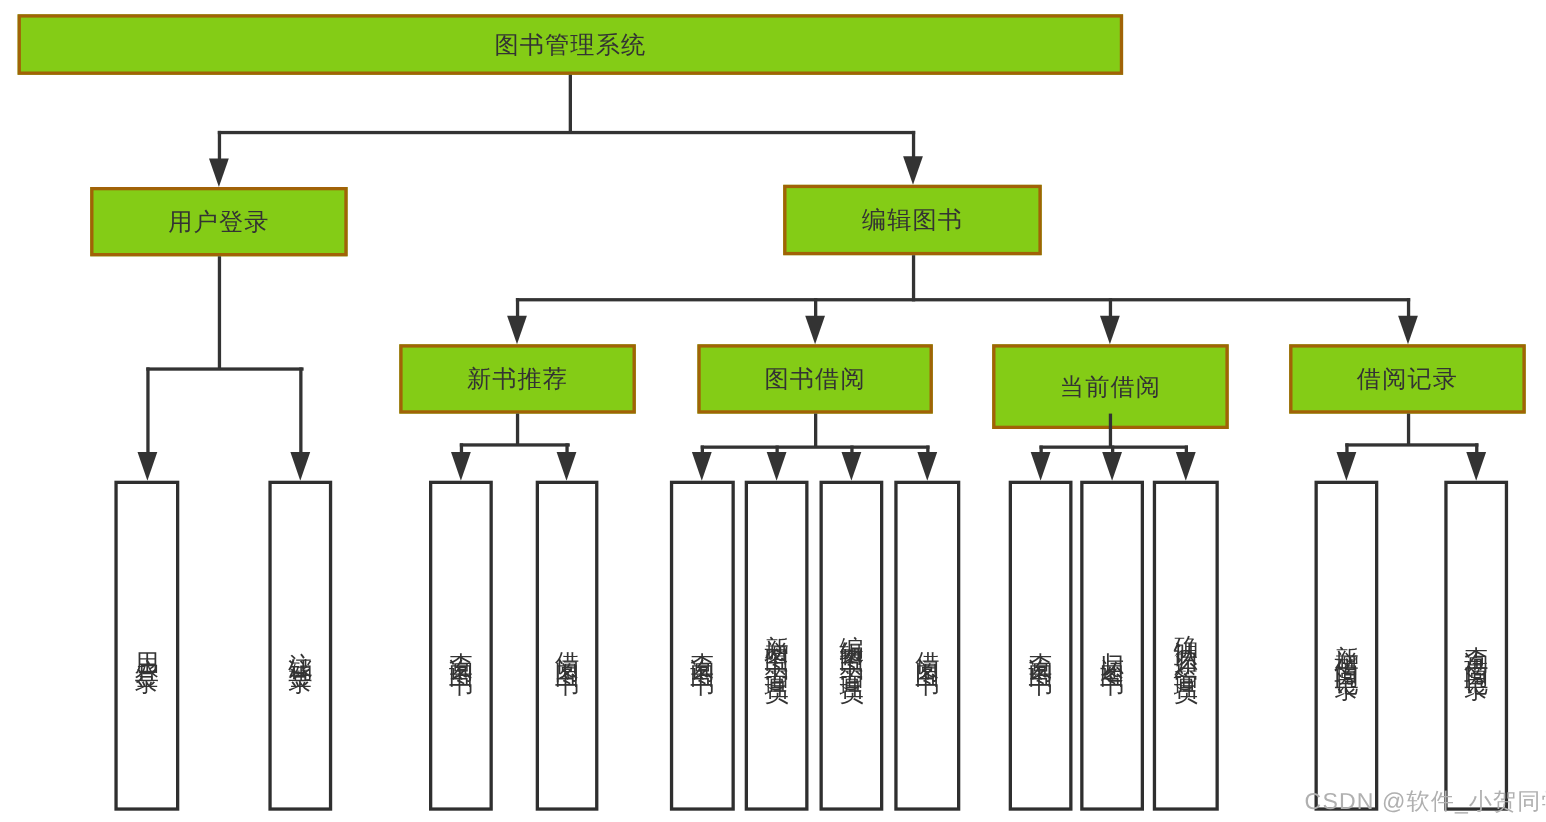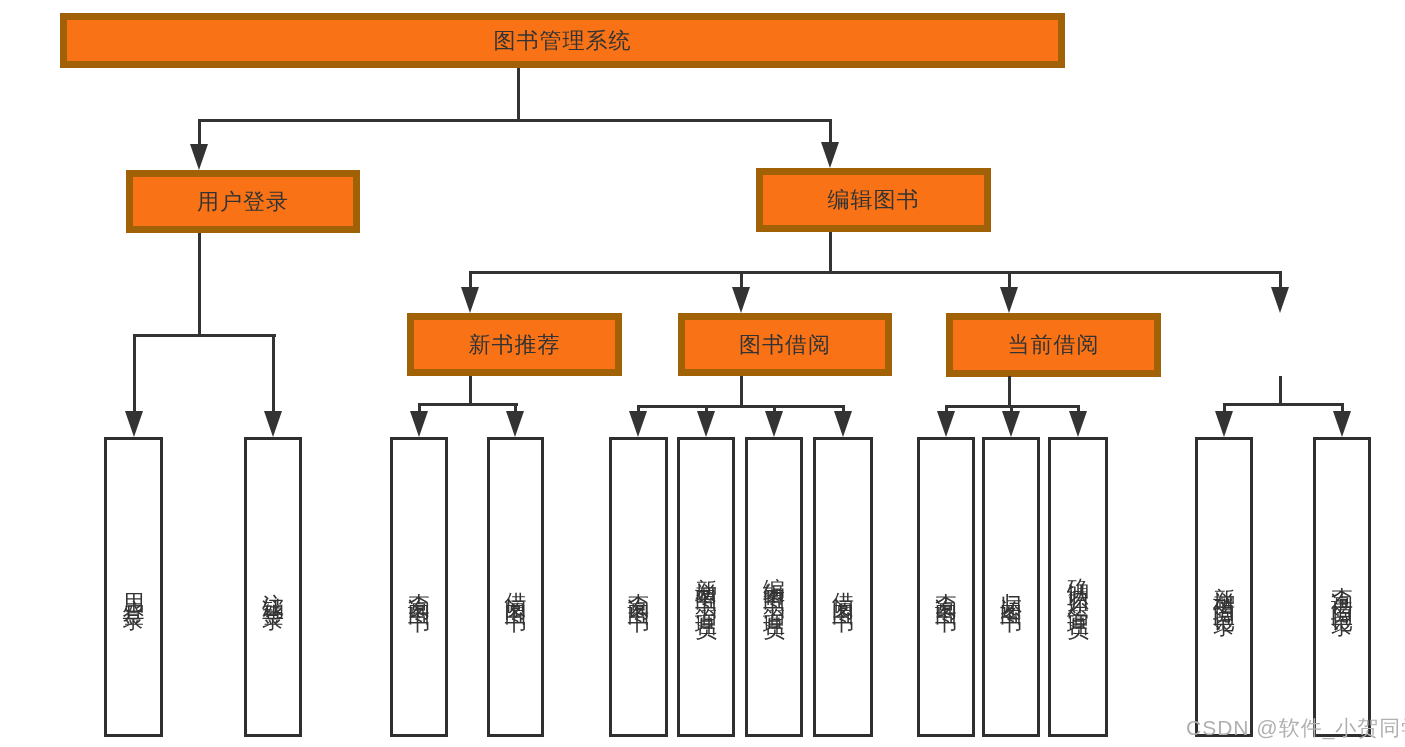--- a/index.html
+++ b/index.html
@@ -1,23 +1,23 @@
 <!DOCTYPE html>
 <html><head>
 <meta charset="utf-8">
 <style>
   html,body{margin:0;padding:0;background:#ffffff;}
   .canvas{
     position:relative;width:1405px;height:747px;background:#ffffff;overflow:hidden;
     font-family:"Liberation Sans","DejaVu Sans",sans-serif;color:#333333;
   }
   .box{
-    position:absolute;box-sizing:border-box;background:#f97316;
-    border:7px solid #a16207;display:flex;align-items:center;justify-content:center;
-    font-size:22px;letter-spacing:1px;white-space:nowrap;margin-left:44px;
+    position:absolute;box-sizing:border-box;background:#84cc16;
+    border:3px solid #a16207;display:flex;align-items:center;justify-content:center;
+    font-size:22px;letter-spacing:1px;white-space:nowrap;
   }
   .vbox{
     position:absolute;box-sizing:border-box;background:#ffffff;
     border:3px solid #2f2f2f;display:flex;align-items:center;justify-content:center;
     writing-mode:vertical-rl;text-orientation:mixed;
     font-size:22px;letter-spacing:6px;line-height:1.1;
   }
   .vline,.hline{position:absolute;background:#333333;}
   .arw{
     position:absolute;width:0;height:0;
@@ -69,22 +69,25 @@
   <div class="arw" style="left:1000px;top:287px;"></div>
   <div class="vline" style="left:1279px;top:271px;width:3px;height:19px;"></div>
   <div class="arw" style="left:1271px;top:287px;"></div>
 
   <div class="box" style="left:363px;top:313px;width:215px;height:63px;">
     <span>新书推荐</span>
   </div>
   <div class="box" style="left:634px;top:313px;width:214px;height:63px;">
     <span>图书借阅</span>
   </div>
-  <div class="box" style="left:902px;top:313px;width:215px;height:64px;">
+  <div class="box" style="left:902px;top:313px;width:215px;height:77px;">
     <span>当前借阅</span>
+  </div>
+  <div class="box" style="left:1172px;top:313px;width:215px;height:63px;">
+    <span>借阅记录</span>
   </div>
 
   <div class="vline" style="left:469px;top:376px;width:3px;height:29px;"></div>
   <div class="hline" style="left:418px;top:403px;width:100px;height:3px;"></div>
   <div class="vline" style="left:418px;top:403px;width:3px;height:10px;"></div>
   <div class="arw" style="left:410px;top:411px;"></div>
   <div class="vline" style="left:514px;top:403px;width:3px;height:10px;"></div>
   <div class="arw" style="left:506px;top:411px;"></div>
 
   <div class="vline" style="left:740px;top:376px;width:3px;height:31px;"></div>

